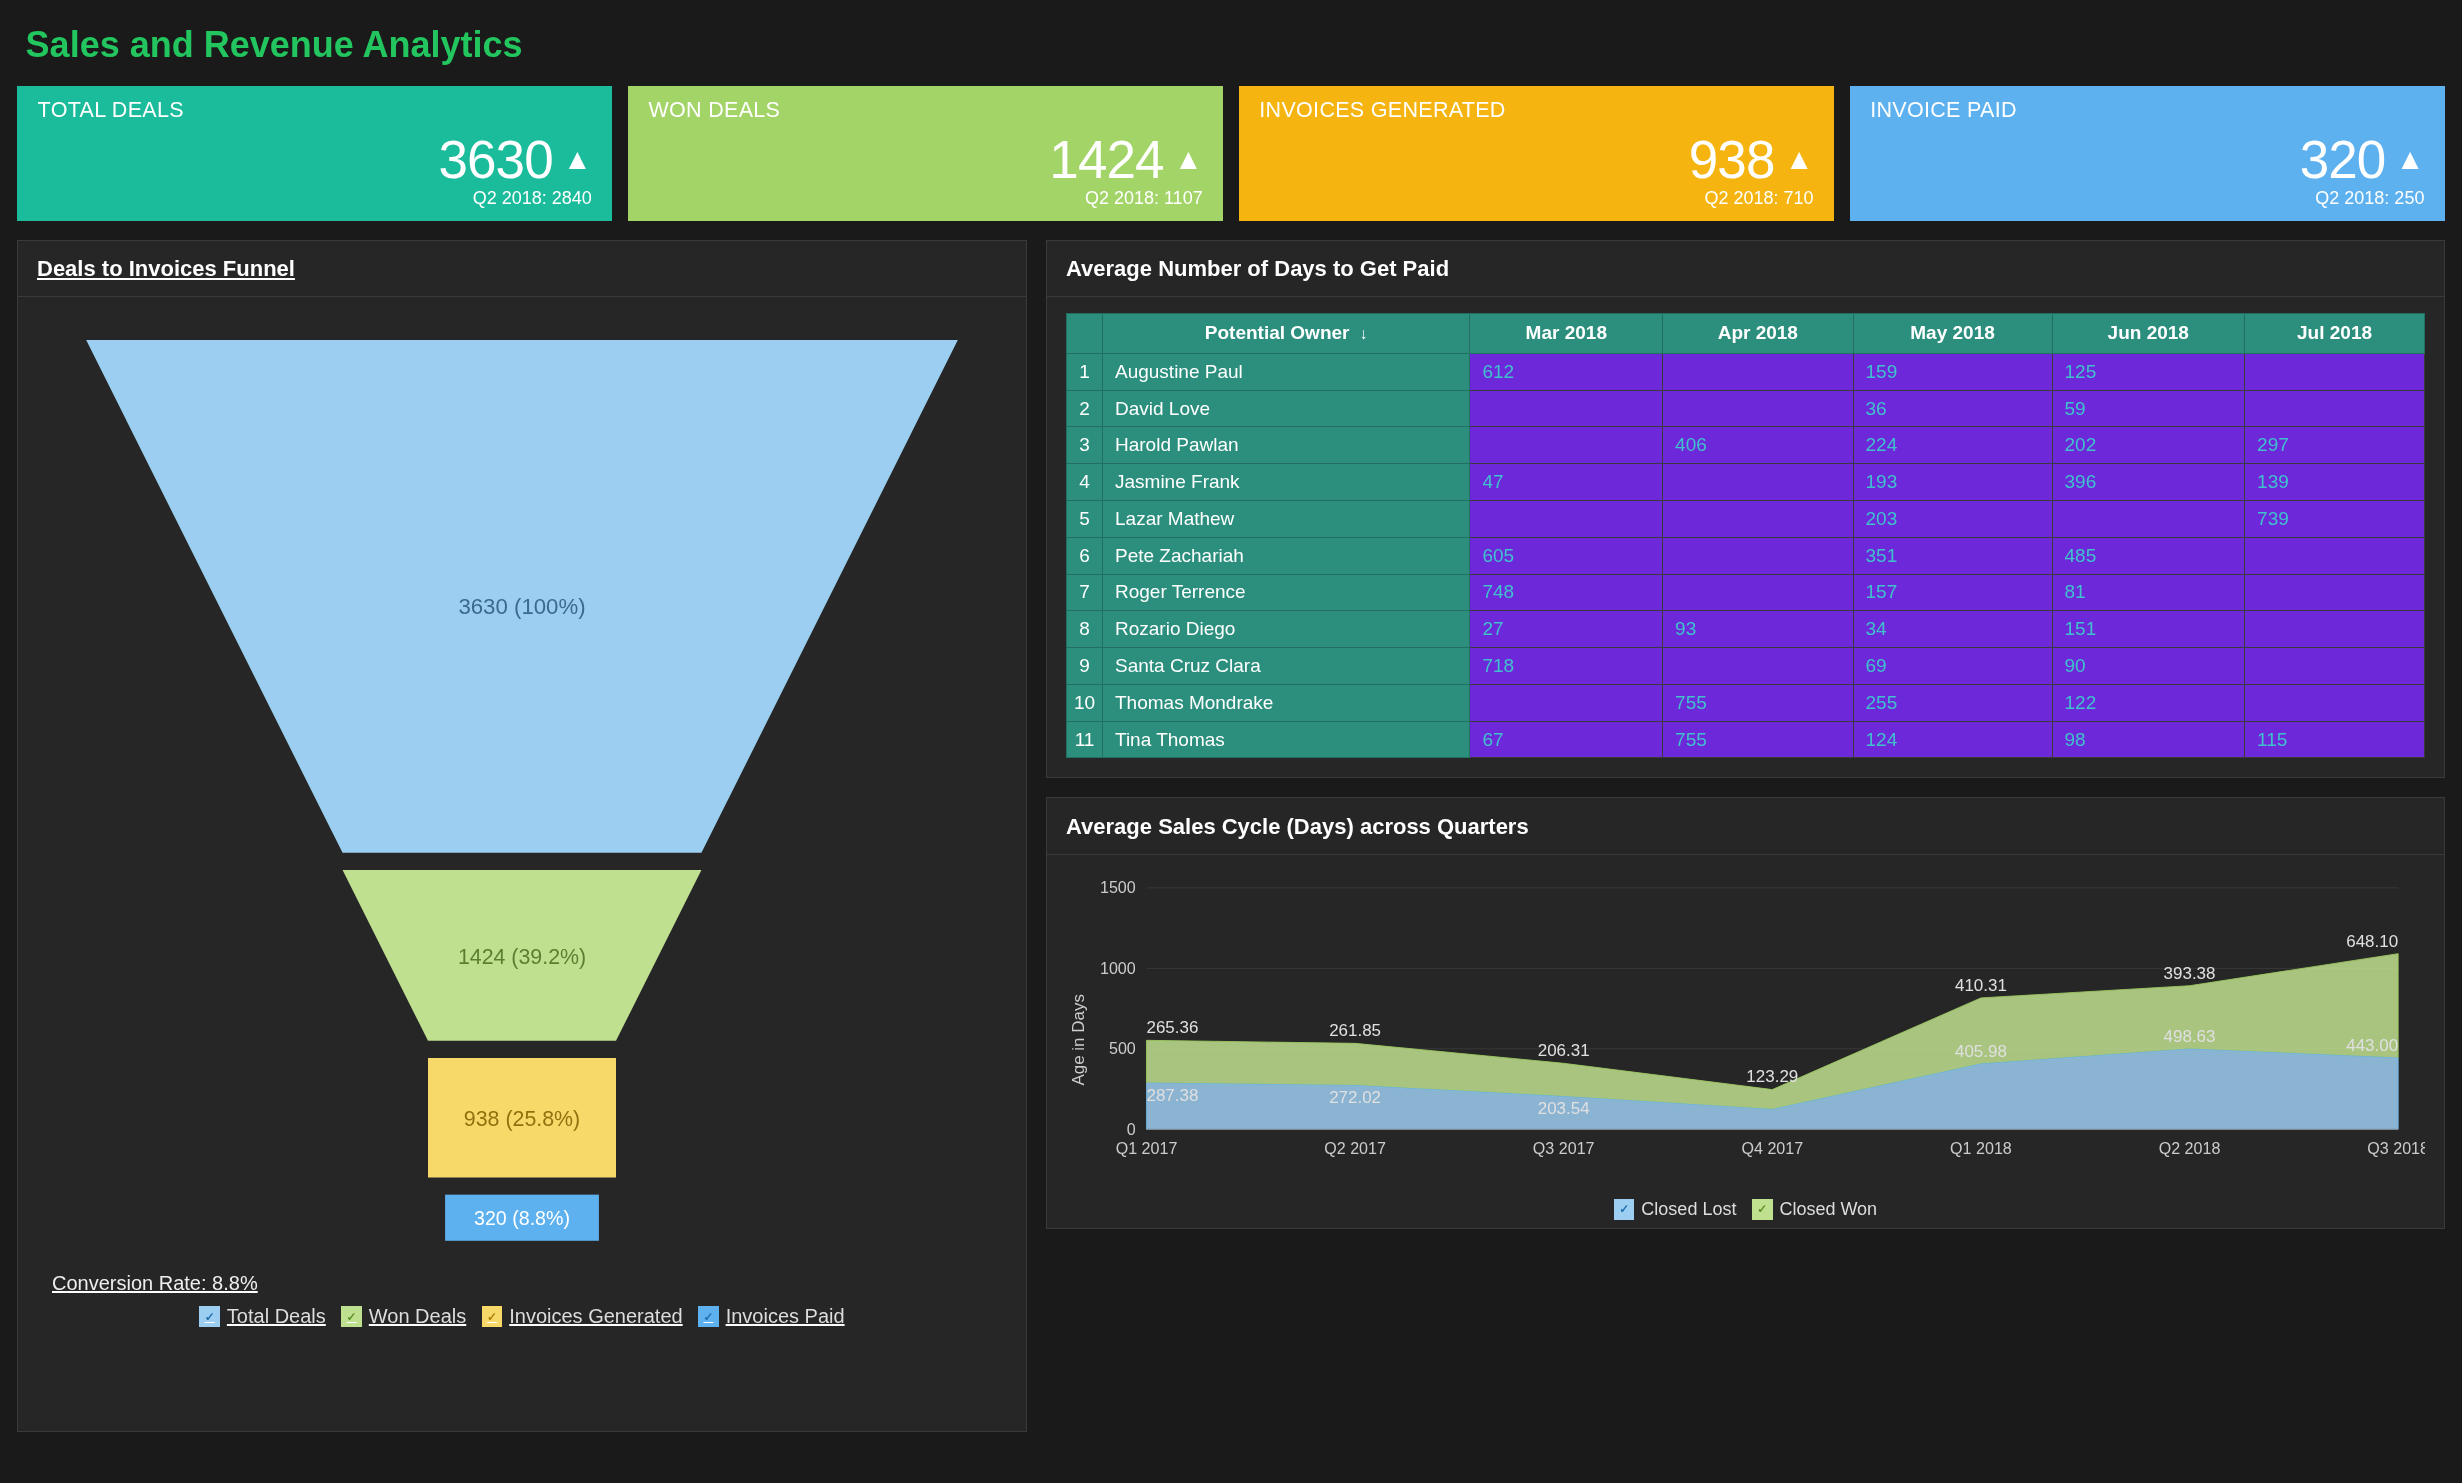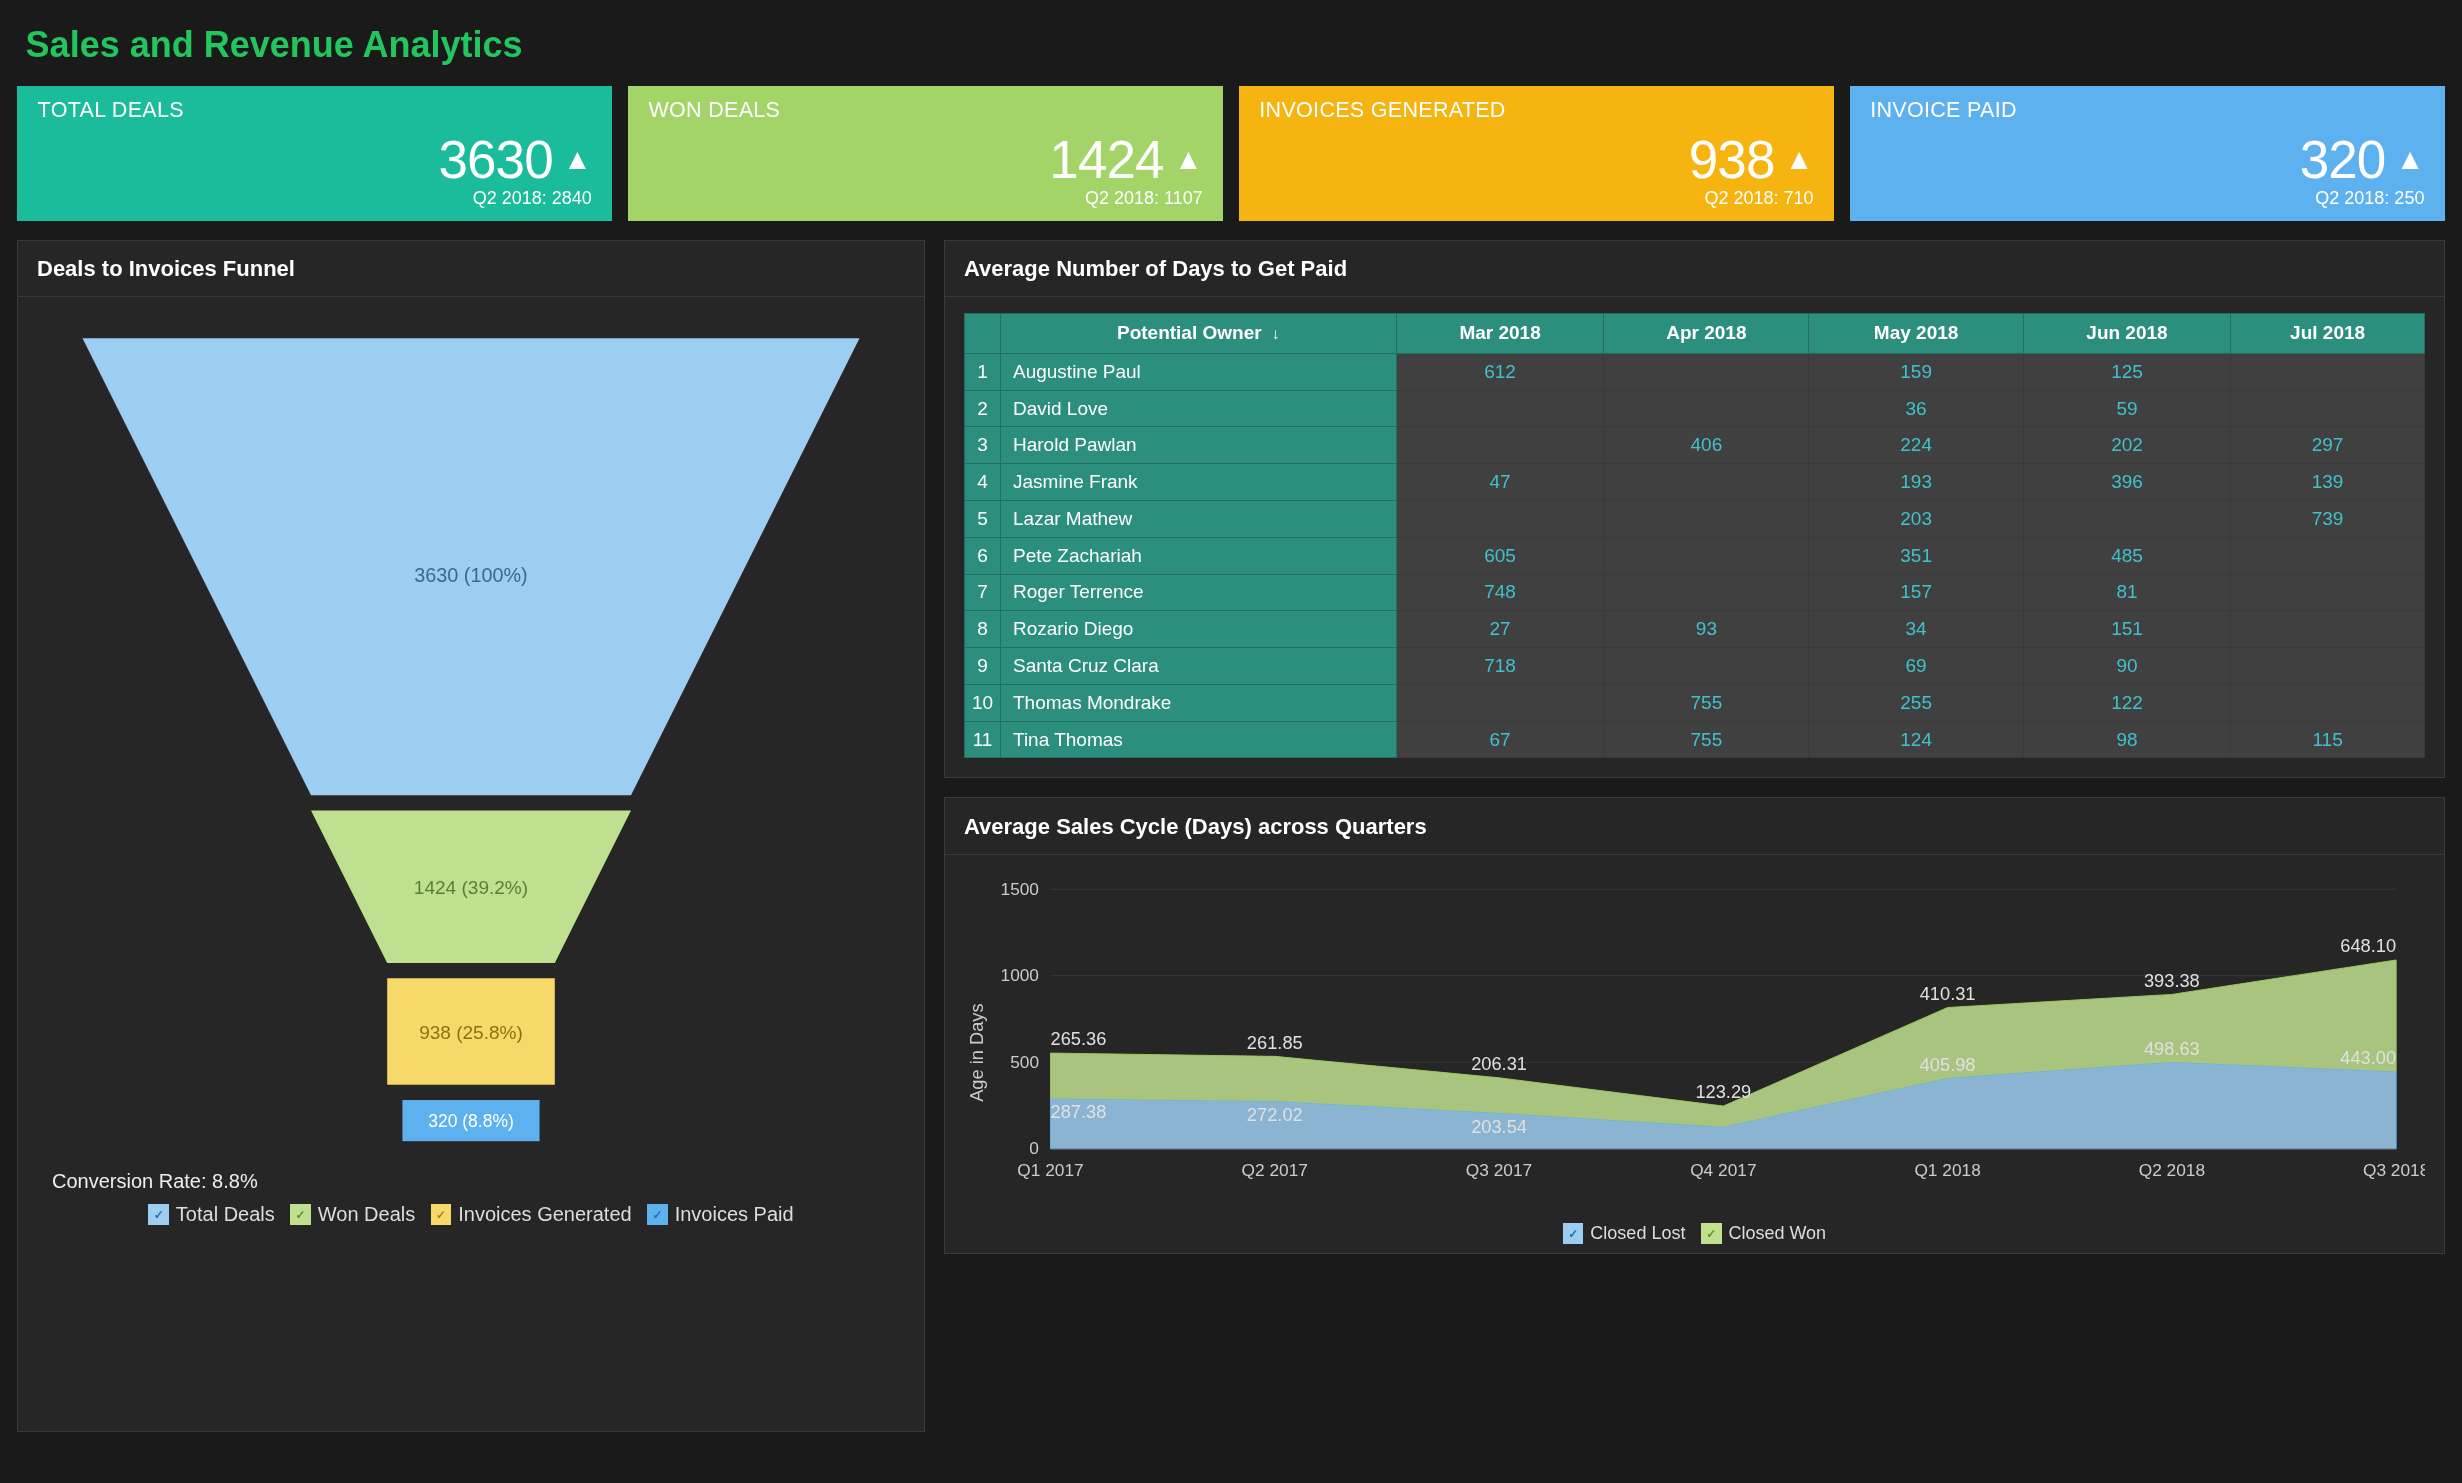--- a/index.html
+++ b/index.html
@@ -71,21 +71,21 @@
     background: #262626;
     padding: 0;
   }
   .panel-title {
     font-size: 22px;
     font-weight: 600;
     color: #fff;
     padding: 15.5px 19px 13.7px;
     border-bottom: 0.9px solid #3a3a3a;
   }
-  .left-col { width: 908px; display:flex; flex-direction:column; }
+  .left-col { width: 1010px; display:flex; flex-direction:column;text-decoration:underline; }
   .right-col { flex:1; display:flex; flex-direction:column; gap:19px; }
 
   
   .funnel-wrap { padding: 26px 34px 17px; flex:1; display:flex; flex-direction:column; }
   .funnel-svg { width:100%; flex:1; }
   .funnel-footer { text-align:left; color:#eee; font-size:20px; margin-top:8.6px; }
   .legend-row {
     display:flex;
     justify-content:center;
     gap:15.5px;
@@ -126,23 +126,23 @@
   }
   table.data td.name {
     background:#2c8f7e;
     color:#fff;
     padding:6.9px 12px;
     border:0.9px solid #226e61;
     text-align:left;
     white-space:nowrap;
   }
   table.data td.val {
-    background:#404040;
+    background:#6d28d9;
     color:#40c2cc;
-    text-align:center;
+    text-align:left;
     padding:6.9px 12px;
     border:0.9px solid #3a3a3a;
   }
   .sort-indicator { font-size:15.5px; margin-left:5.2px; }
 
   
   .area-wrap { padding: 15.5px 19px 8.6px; }
   .area-svg { width:100%; display:block; }
   .axis-label { font-size:19px; fill:#ccc; }
   .tick-label { font-size:18px; fill:#ccc; }

